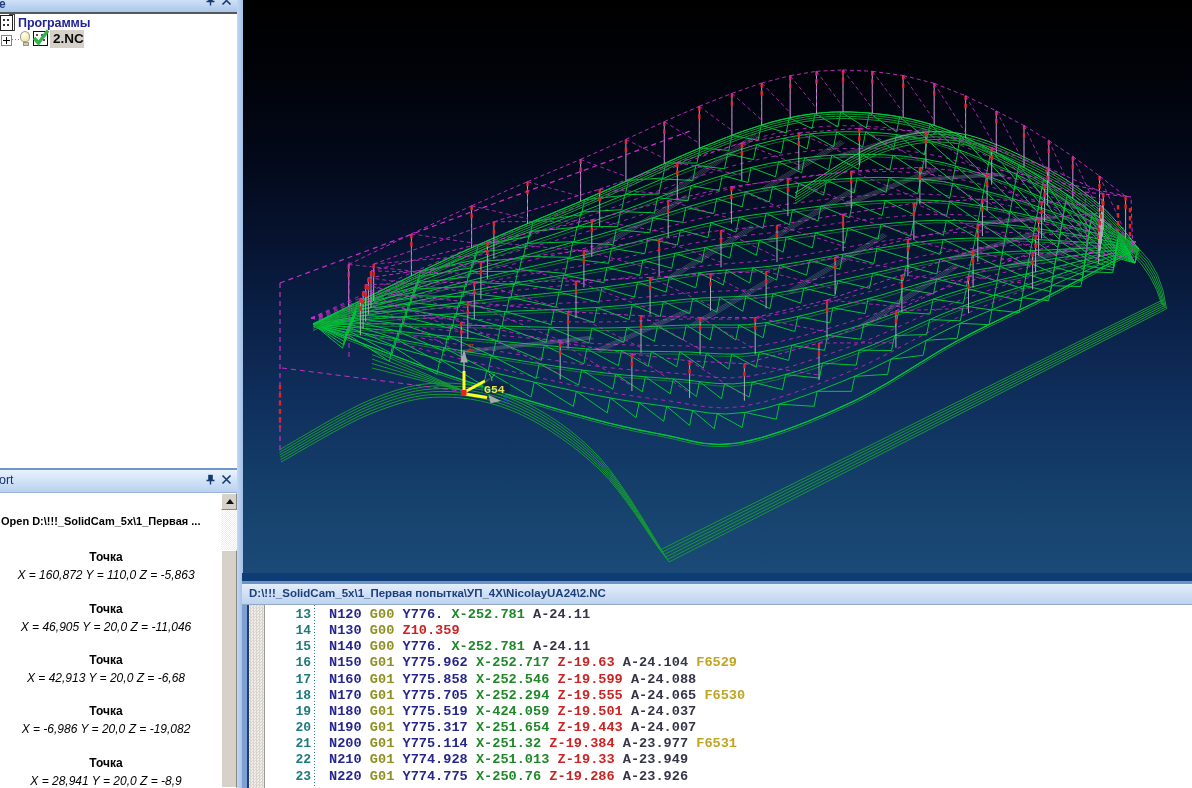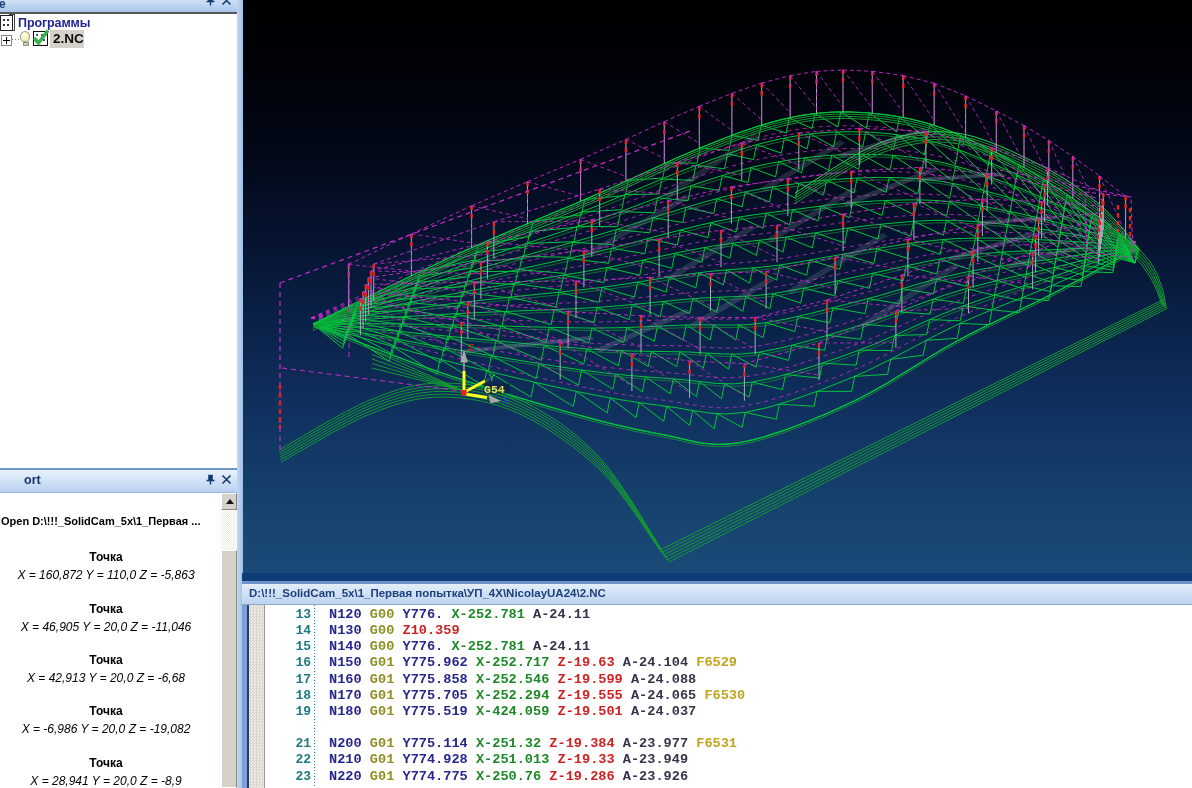--- a/index.html
+++ b/index.html
@@ -28,21 +28,21 @@
 .bulb .b{position:absolute;left:3px;top:11px;width:4px;height:2px;background:#cfc9a8;border:1px solid #9a9a8a;}
 .chk{position:absolute;left:33px;top:31px;width:13px;height:13px;background:#fff;border:1.5px solid #111;}
 .chk i{position:absolute;width:2px;height:2px;background:#555;}
 .ncsel{position:absolute;left:50px;top:30px;width:34px;height:18px;background:#d5d1c9;}
 .nctxt{position:absolute;left:53px;top:31px;font-size:13.5px;font-weight:bold;color:#0a0a0a;}
 
 #lbp{left:0;top:468px;width:238px;height:320px;background:#fff;}
 #lbp .topline{position:absolute;left:0;top:0;width:238px;height:2px;background:#6f96c8;}
 #lbp .tbar{position:absolute;left:0;top:2px;width:238px;height:22px;
   background:linear-gradient(#e9f2fd,#b9d1f0);border-bottom:1px solid #9ab4d8;}
-#lbp .cap{position:absolute;left:-1px;top:3px;font-size:12.5px;font-weight:bold;color:#17346b;margin-left:25px;}
+#lbp .cap{position:absolute;left:-1px;top:3px;font-size:12.5px;font-weight:normal;color:#17346b;}
 #lbp .hdr{position:absolute;left:1px;top:47px;width:220px;font-size:11px;font-weight:bold;color:#000;white-space:nowrap;}
 .tb{position:absolute;left:0;width:212px;text-align:center;font-size:12px;font-weight:bold;color:#000;}
 .tc{position:absolute;left:0;width:212px;text-align:center;font-size:12px;color:#000;font-style:italic;}
 
 #sb{position:absolute;left:221px;top:25px;width:16px;height:295px;
   background:#fff;}
 #sb .trk{position:absolute;left:0;top:0;width:16px;height:295px;
   background-image:repeating-conic-gradient(#efefea 0% 25%, #fff 0% 50%);background-size:2px 2px;}
 #sb .btn{position:absolute;left:0;top:0;width:16px;height:17px;background:#d6d2ca;
   border:1px solid #fff;border-right-color:#8a8a84;border-bottom-color:#8a8a84;box-sizing:border-box;}
@@ -697,16 +697,17 @@
     <div class="edge"></div>
     <div class="gut"></div>
     <div id="dotline"></div>
 <div class="cl" style="top:2.0px"><span class="ln">13</span><span class="ct"><i class="n">N120</i> <i class="g">G00</i> <i class="y">Y776.</i> <i class="x">X-252.781</i> <i class="a">A-24.11</i></span></div>
 <div class="cl" style="top:18.1px"><span class="ln">14</span><span class="ct"><i class="n">N130</i> <i class="g">G00</i> <i class="z">Z10.359</i></span></div>
 <div class="cl" style="top:34.3px"><span class="ln">15</span><span class="ct"><i class="n">N140</i> <i class="g">G00</i> <i class="y">Y776.</i> <i class="x">X-252.781</i> <i class="a">A-24.11</i></span></div>
 <div class="cl" style="top:50.4px"><span class="ln">16</span><span class="ct"><i class="n">N150</i> <i class="g">G01</i> <i class="y">Y775.962</i> <i class="x">X-252.717</i> <i class="z">Z-19.63</i> <i class="a">A-24.104</i> <i class="f">F6529</i></span></div>
 <div class="cl" style="top:66.6px"><span class="ln">17</span><span class="ct"><i class="n">N160</i> <i class="g">G01</i> <i class="y">Y775.858</i> <i class="x">X-252.546</i> <i class="z">Z-19.599</i> <i class="a">A-24.088</i></span></div>
 <div class="cl" style="top:82.8px"><span class="ln">18</span><span class="ct"><i class="n">N170</i> <i class="g">G01</i> <i class="y">Y775.705</i> <i class="x">X-252.294</i> <i class="z">Z-19.555</i> <i class="a">A-24.065</i> <i class="f">F6530</i></span></div>
 <div class="cl" style="top:98.9px"><span class="ln">19</span><span class="ct"><i class="n">N180</i> <i class="g">G01</i> <i class="y">Y775.519</i> <i class="x">X-424.059</i> <i class="z">Z-19.501</i> <i class="a">A-24.037</i></span></div>
+<div class="cl" style="top:115.0px"><span class="ln">20</span><span class="ct"><i class="n">N190</i> <i class="g">G01</i> <i class="y">Y775.317</i> <i class="x">X-251.654</i> <i class="z">Z-19.443</i> <i class="a">A-24.007</i></span></div>
 <div class="cl" style="top:131.2px"><span class="ln">21</span><span class="ct"><i class="n">N200</i> <i class="g">G01</i> <i class="y">Y775.114</i> <i class="x">X-251.32</i> <i class="z">Z-19.384</i> <i class="a">A-23.977</i> <i class="f">F6531</i></span></div>
 <div class="cl" style="top:147.3px"><span class="ln">22</span><span class="ct"><i class="n">N210</i> <i class="g">G01</i> <i class="y">Y774.928</i> <i class="x">X-251.013</i> <i class="z">Z-19.33</i> <i class="a">A-23.949</i></span></div>
 <div class="cl" style="top:163.5px"><span class="ln">23</span><span class="ct"><i class="n">N220</i> <i class="g">G01</i> <i class="y">Y774.775</i> <i class="x">X-250.76</i> <i class="z">Z-19.286</i> <i class="a">A-23.926</i></span></div>
 </div>
 
 </body></html>

